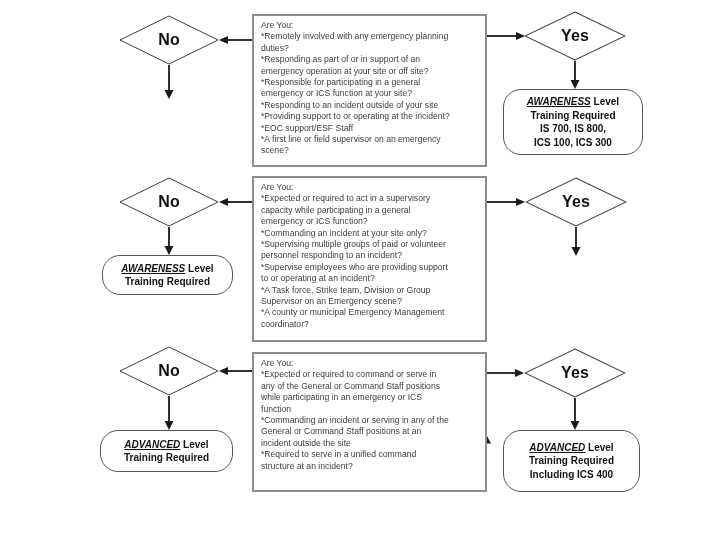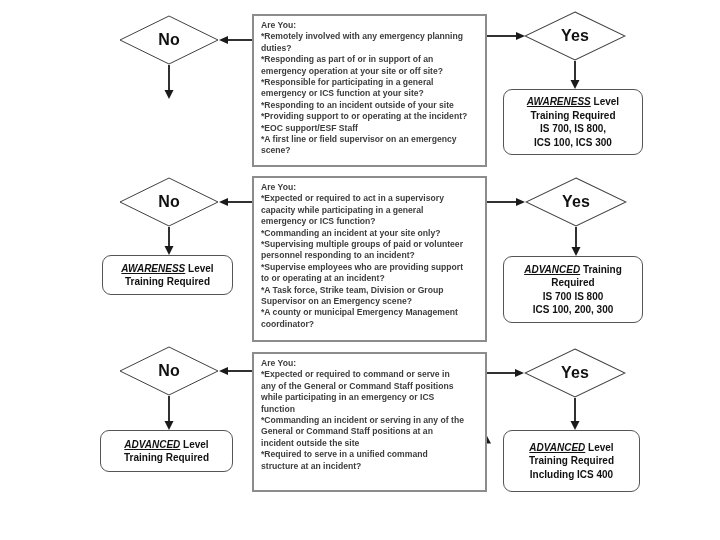--- a/index.html
+++ b/index.html
@@ -5,23 +5,23 @@
   html,body{margin:0;padding:0;background:#ffffff;}
   .stage{position:relative;width:720px;height:540px;background:#ffffff;overflow:hidden;
          font-family:"Liberation Sans",sans-serif;}
   .wires{position:absolute;left:0;top:0;width:720px;height:540px;}
   .wires line{stroke:#1a1a1a;stroke-width:1.8;}
   .wires polygon{fill:#1a1a1a;}
   .diamond{position:absolute;display:flex;align-items:center;justify-content:center;}
   .diamond svg{position:absolute;left:0;top:0;width:100%;height:100%;}
   .dlabel{position:relative;font-weight:bold;font-size:16px;color:#111;letter-spacing:.2px;}
   .qbox{position:absolute;box-sizing:border-box;border:2px solid #8c8c8c;background:#fff;
-        padding:4px 7px;font-weight:bold;}
+        padding:4px 7px;}
   .qtext{font-size:8.6px;line-height:11.4px;color:#3d3d3d;white-space:pre;}
-  .rbox{position:absolute;box-sizing:border-box;border:1.5px solid #555;border-radius:9px;
+  .rbox{position:absolute;box-sizing:border-box;border:1.5px solid #555;border-radius:18px;
         background:#fff;display:flex;flex-direction:column;align-items:center;
         justify-content:center;text-align:center;}
   .rline{font-size:10px;font-weight:bold;color:#111;line-height:13.5px;white-space:pre;}
   .em{font-style:italic;text-decoration:underline;}
 </style>
 </head>
 <body>
 
 <div class="stage">
 
@@ -124,26 +124,20 @@
       <polygon points="50,1 99,25 50,49 1,25" fill="#ffffff" stroke="#404040" stroke-width="1"></polygon>
     </svg>
     <span class="dlabel">Yes</span>
   </div>
 
   <div class="rbox" style="left:102px;top:255px;width:131px;height:40px">
     <div class="rline"><i class="em">AWARENESS</i><span> Level</span></div>
     <div class="rline">Training Required</div>
   </div>
 
-  <div class="rbox" style="left:503px;top:256px;width:140px;height:67px">
-    <div class="rline"><i class="em">ADVANCED</i><span> Training</span></div>
-    <div class="rline">Required</div>
-    <div class="rline">IS 700 IS 800</div>
-    <div class="rline">ICS 100, 200, 300</div>
-  </div>
 
   <div class="diamond" style="left:119px;top:346px;width:100px;height:50px">
     <svg viewBox="0 0 100 50" preserveAspectRatio="none">
       <polygon points="50,1 99,25 50,49 1,25" fill="#ffffff" stroke="#404040" stroke-width="1"></polygon>
     </svg>
     <span class="dlabel">No</span>
   </div>
 
   <div class="qbox" style="left:252px;top:352px;width:235px;height:140px">
     <div class="qtext">Are You:

